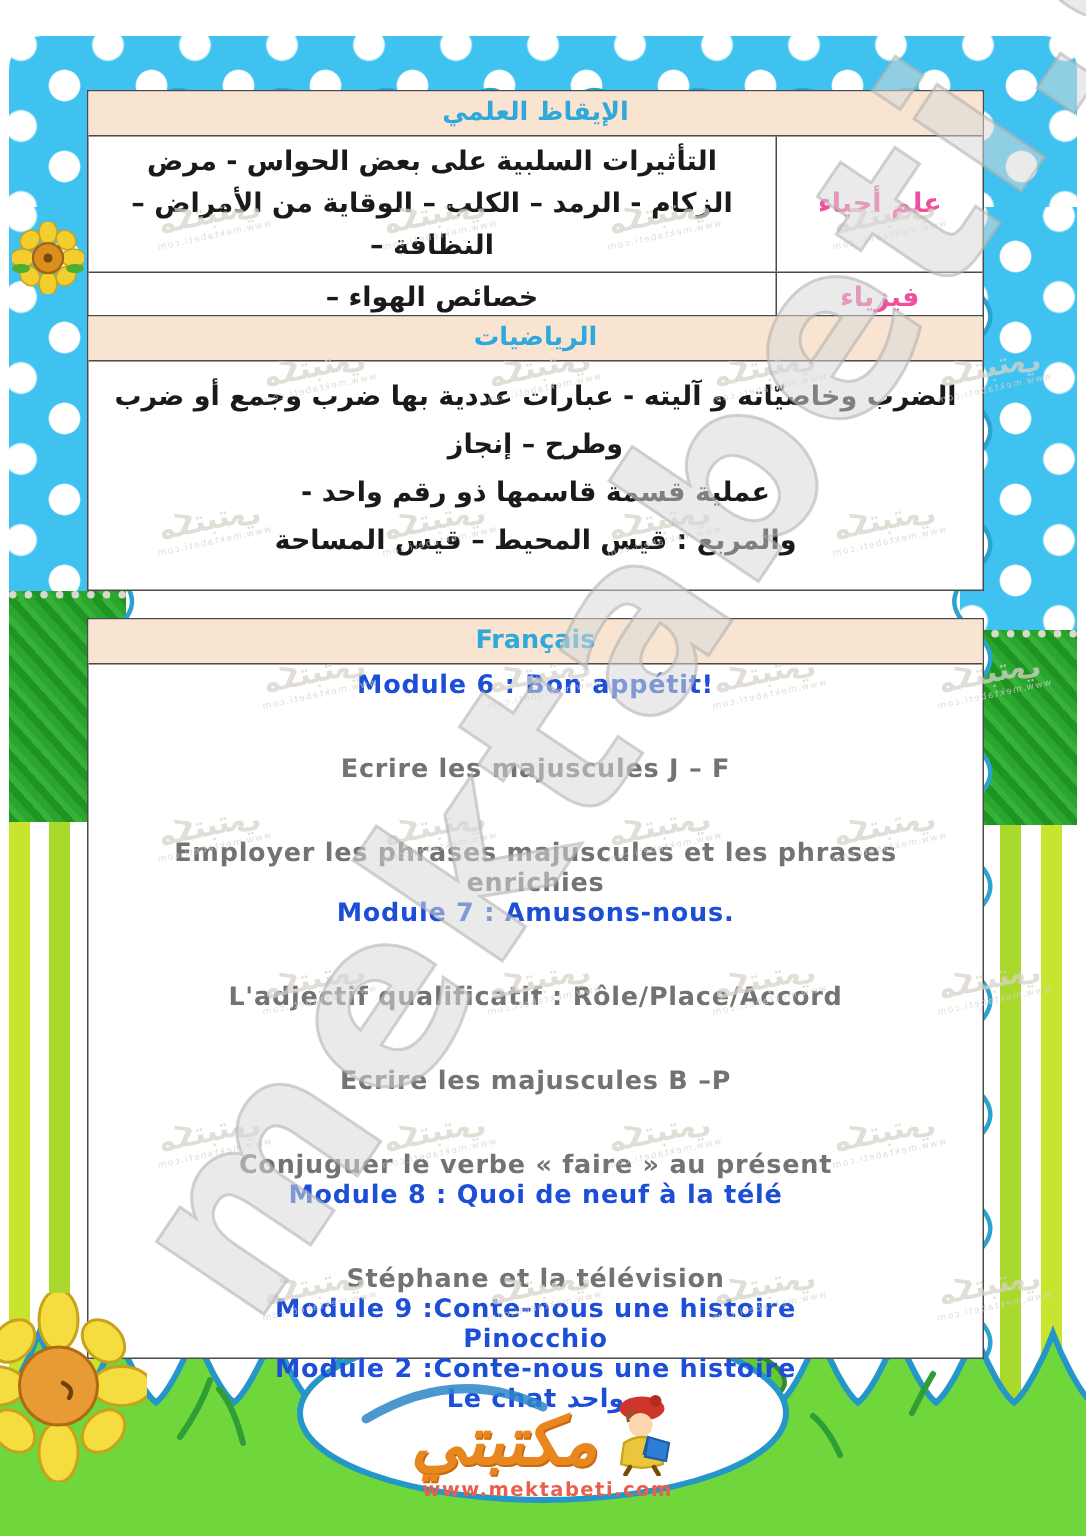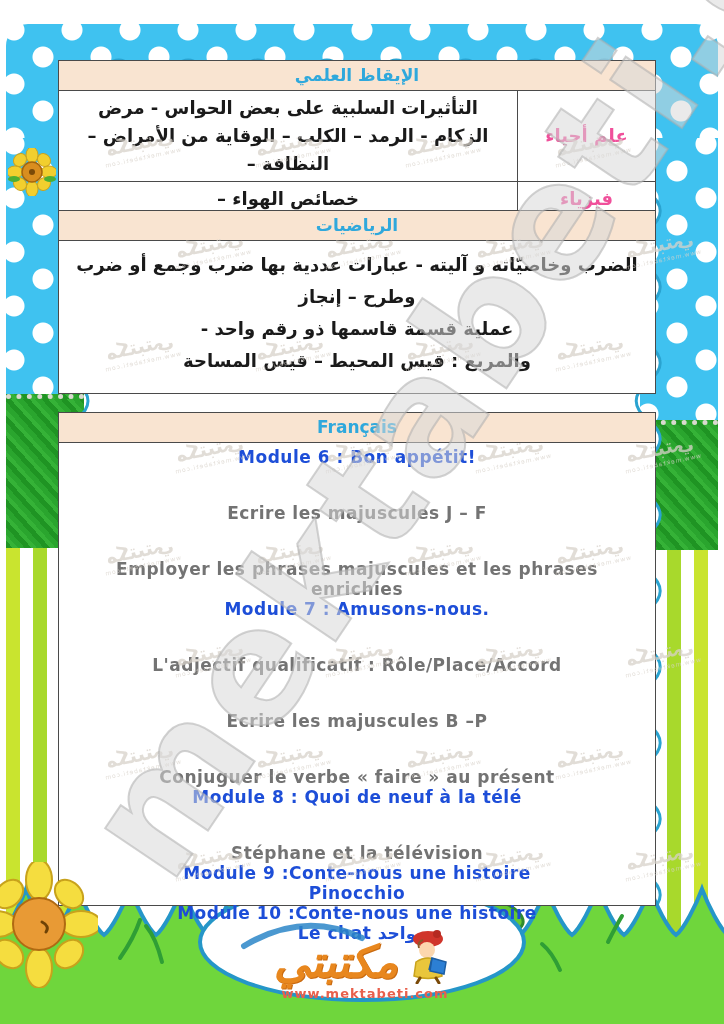--- a/index.html
+++ b/index.html
@@ -219,21 +219,21 @@
       <div class="fr-line fr-normal">Ecrire les majuscules J – F</div>
       <div class="fr-line fr-normal">Employer les phrases majuscules et les phrases enrichies</div>
       <div class="fr-line fr-module">Module 7 : Amusons-nous.</div>
       <div class="fr-line fr-normal">L'adjectif qualificatif : Rôle/Place/Accord</div>
       <div class="fr-line fr-normal">Ecrire les majuscules B –P</div>
       <div class="fr-line fr-normal">Conjuguer le verbe  « faire » au présent</div>
       <div class="fr-line fr-module">Module 8 : Quoi de neuf à la télé</div>
       <div class="fr-line fr-normal">Stéphane et la télévision</div>
       <div class="fr-line fr-module">Module 9 :Conte-nous une histoire</div>
       <div class="fr-line fr-module">Pinocchio</div>
-      <div class="fr-line fr-module">Module 10 :Conte-nous une histoire</div>
+      <div class="fr-line fr-module">Module 2 :Conte-nous une histoire</div>
       <div class="fr-line fr-module">Le chat واحد</div>
     </div>
   </div>
 
   <div id="tiles">
       <div class="tile" style="left: 0px; top: 0px;">
         <div class="tile-w">مكتبتي</div>
         <div class="tile-c">www.mektabeti.com</div>
       </div>
       <div class="tile" style="left: 150px; top: 0px;">

